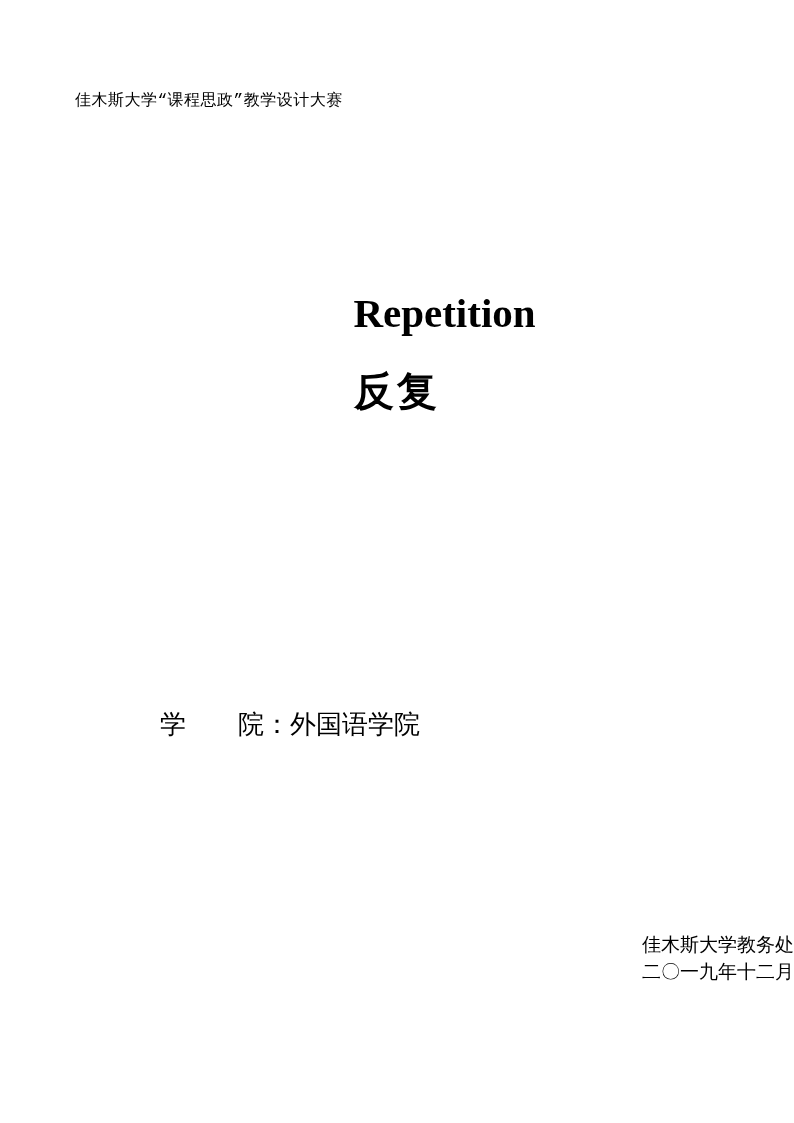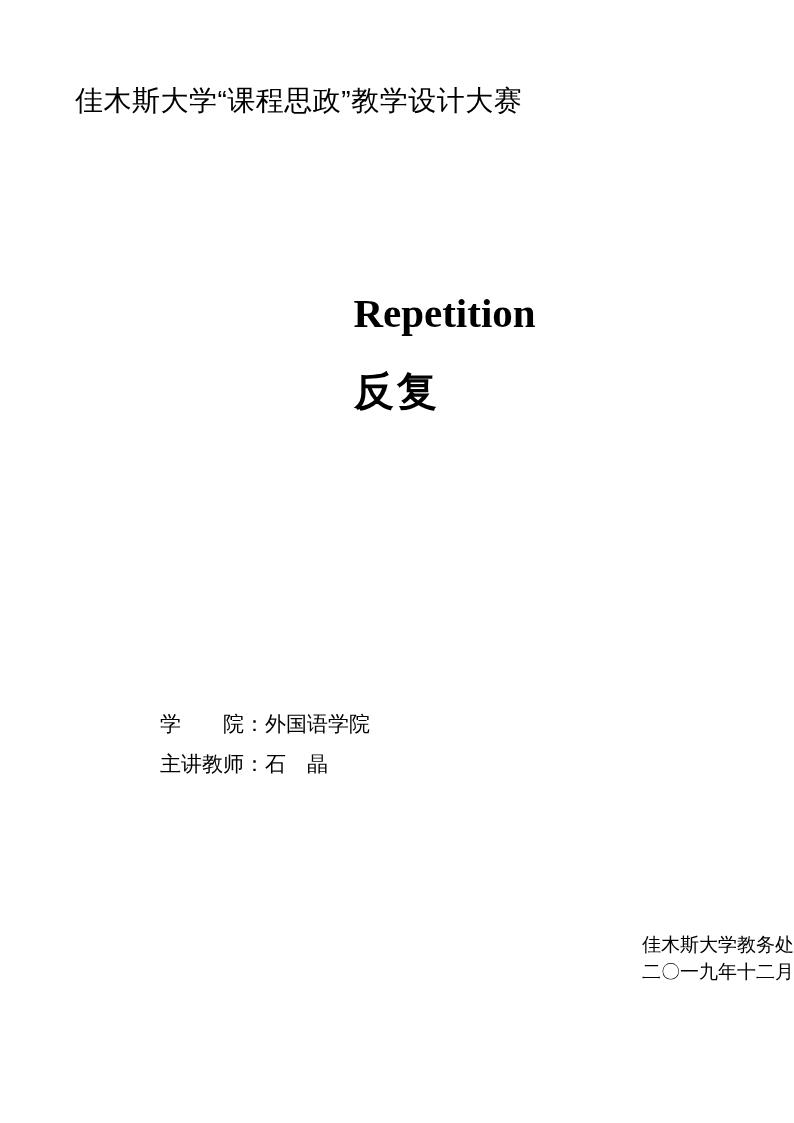--- a/index.html
+++ b/index.html
@@ -13,24 +13,25 @@
     overflow: hidden;
   }
   .page {
     position: absolute;
     inset: 0;
     background: #ffffff;
   }
   .header {
     position: absolute;
     left: 75px;
-    top: 82px;
-    font-size: 28px;
+    top: 90px;
+    font-size: 16px;
     letter-spacing: 0.5px;
     white-space: nowrap;
+    font-family: Liberation Mono, monospace;
   }
   .title-block {
     position: absolute;
     top: 290px;
     left: 0;
     width: 100%;
     text-align: center;
   }
   .title-en {
     font-family: "Liberation Serif", "DejaVu Serif", serif;
@@ -44,23 +45,24 @@
     font-weight: bold;
     font-size: 40px;
     line-height: 1.15;
     margin-top: 31px;
     letter-spacing: 3px;
   }
   .info-block {
     position: absolute;
     left: 160px;
     top: 704px;
-    font-size: 21px;
+    font-size: 26px;
     line-height: 40px;
     white-space: nowrap;
+    text-align: right;
   }
   .info-row { height: 40px; }
   .footer {
     position: absolute;
     top: 931px;
     left: 0;
     width: 100%;
     text-align: right;
     font-size: 19px;
     line-height: 27px;
@@ -76,23 +78,20 @@
 
   <div class="title-block">
     <div class="title-en">Repetition</div>
     <div class="title-zh">反复</div>
   </div>
 
   <div class="info-block">
     <div class="info-row">
       <span>学　　院：</span><span>外国语学院</span>
     </div>
-    <div class="info-row">
-      <span>主讲教师：</span><span>石　晶</span>
-    </div>
   </div>
 
   <div class="footer">
     <div>佳木斯大学教务处</div>
     <div>二〇一九年十二月</div>
   </div>
 
 </div>
 
 </body></html>

